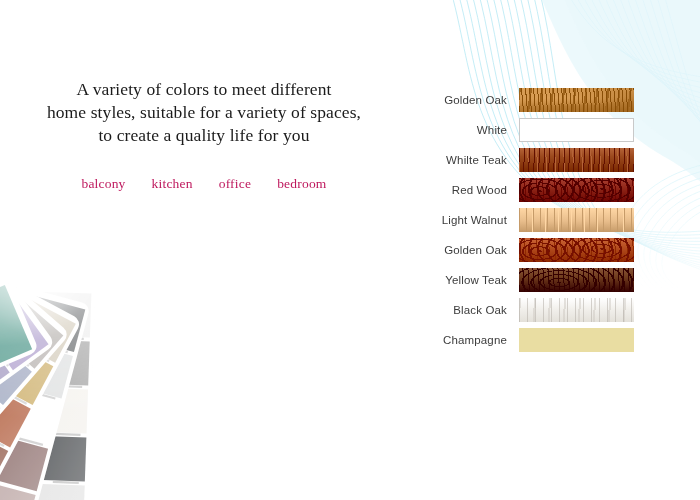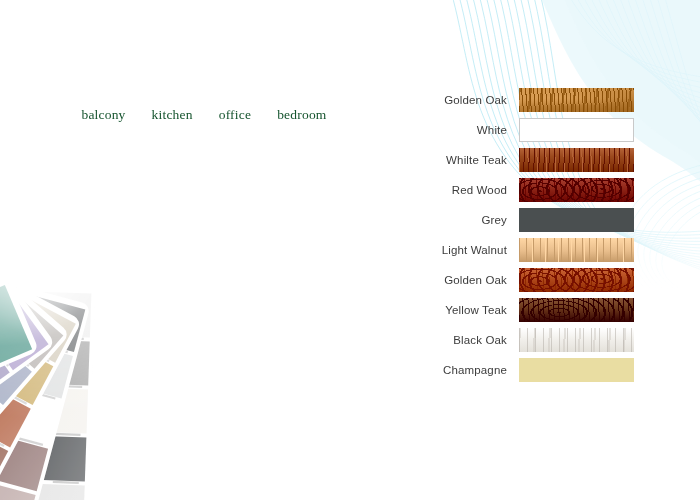--- a/index.html
+++ b/index.html
@@ -53,21 +53,21 @@
     padding: 0;
     list-style: none;
     display: flex;
     justify-content: center;
     gap: 26px;
     margin-top: 29px;
   }
   .tag-row li {
     font-family: "Liberation Serif", serif;
     font-size: 13.5px;
-    color: #14532d;
+    color: #be185d;
     letter-spacing: 0.2px;
   }
 
   
   .fandeck {
     position: absolute;
     left: 0;
     bottom: 0;
     width: 310px;
     height: 235px;
@@ -175,20 +175,25 @@
       <use href="#swirlFamily"></use>
       <use href="#swirlFamily2"></use>
       <use href="#swirlFamily3"></use>
       <path d="M95,0 C130,80 150,150 240,200 C270,218 290,238 300,262 L300,0 Z" fill="#ddf4fa" opacity="0.55"></path>
       <path d="M118,0 C150,75 170,140 252,190 C278,206 294,226 300,250 L300,0 Z" fill="#e9f8fc" opacity="0.5"></path>
     </g>
   </svg>
 </div>
 
 <section class="copy-block">
+  <h1 class="headline">
+    <span>A variety of colors to meet different</span>
+    <span>home styles, suitable for a variety of spaces,</span>
+    <span>to create a quality life for you</span>
+  </h1>
   <ul class="tag-row">
     <li>balcony</li>
     <li>kitchen</li>
     <li>office</li>
     <li>bedroom</li>
   </ul>
 </section>
 
 <div class="fandeck">
   <svg viewBox="0 0 310 235" xmlns="http://www.w3.org/2000/svg" aria-hidden="true">
@@ -344,24 +349,20 @@
   <div class="swatch-row">
     <div class="swatch-label">Whilte Teak</div>
     <div class="swatch-chip" style="background-color: rgb(156, 74, 30); background-image: repeating-linear-gradient(92deg, rgb(98, 16, 0) 0px, rgb(98, 16, 0) 1px, transparent 1px, transparent 5px), repeating-linear-gradient(88deg, rgb(182, 100, 56) 0px, rgb(182, 100, 56) 1px, transparent 1px, transparent 9px), linear-gradient(rgb(182, 100, 56) 0%, rgb(156, 74, 30) 35%, rgb(122, 40, 0) 100%); background-size: auto;"></div>
   </div>
 
   <div class="swatch-row">
     <div class="swatch-label">Red Wood</div>
     <div class="swatch-chip" style="background-color: rgb(142, 37, 23); background-image: repeating-radial-gradient(60% 140% at 18% 55%, rgb(84, 0, 0) 0px, rgb(84, 0, 0) 2px, transparent 2px, transparent 8px), repeating-radial-gradient(70% 150% at 72% 45%, rgb(84, 0, 0) 0px, rgb(84, 0, 0) 2px, transparent 2px, transparent 9px), repeating-linear-gradient(88deg, rgb(108, 3, 0) 0px, rgb(108, 3, 0) 1px, transparent 1px, transparent 6px), linear-gradient(rgb(168, 63, 49) 0%, rgb(142, 37, 23) 45%, rgb(108, 3, 0) 100%); background-size: auto;"></div>
   </div>
 
-  <div class="swatch-row">
-    <div class="swatch-label">Grey</div>
-    <div class="swatch-chip" style="background-color: rgb(74, 79, 80); background-image: linear-gradient(rgb(74, 79, 80) 0%, rgb(74, 79, 80) 100%); background-size: auto;"></div>
-  </div>
 
   <div class="swatch-row">
     <div class="swatch-label">Light Walnut</div>
     <div class="swatch-chip" style="background-color: rgb(232, 189, 139); background-image: repeating-linear-gradient(91deg, rgb(198, 155, 105) 0px, rgb(198, 155, 105) 1px, transparent 1px, transparent 7px), repeating-linear-gradient(89deg, rgb(255, 215, 165) 0px, rgb(255, 215, 165) 1px, transparent 1px, transparent 13px), linear-gradient(rgb(255, 215, 165) 0%, rgb(232, 189, 139) 55%, rgb(198, 155, 105) 100%); background-size: auto;"></div>
   </div>
 
   <div class="swatch-row">
     <div class="swatch-label">Golden Oak</div>
     <div class="swatch-chip" style="background-color: rgb(177, 74, 28); background-image: repeating-radial-gradient(60% 140% at 18% 55%, rgb(119, 16, 0) 0px, rgb(119, 16, 0) 2px, transparent 2px, transparent 8px), repeating-radial-gradient(70% 150% at 72% 45%, rgb(119, 16, 0) 0px, rgb(119, 16, 0) 2px, transparent 2px, transparent 9px), repeating-linear-gradient(88deg, rgb(143, 40, 0) 0px, rgb(143, 40, 0) 1px, transparent 1px, transparent 6px), linear-gradient(rgb(203, 100, 54) 0%, rgb(177, 74, 28) 45%, rgb(143, 40, 0) 100%); background-size: auto;"></div>
   </div>

